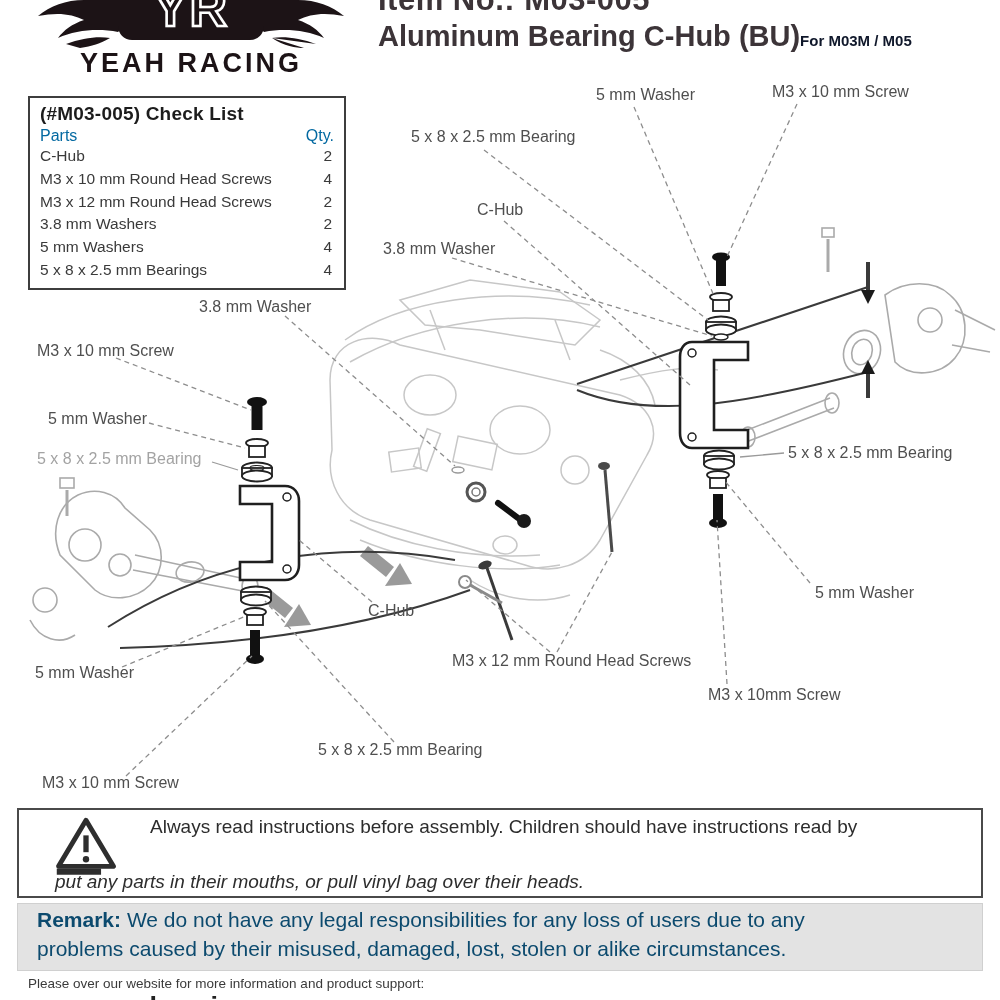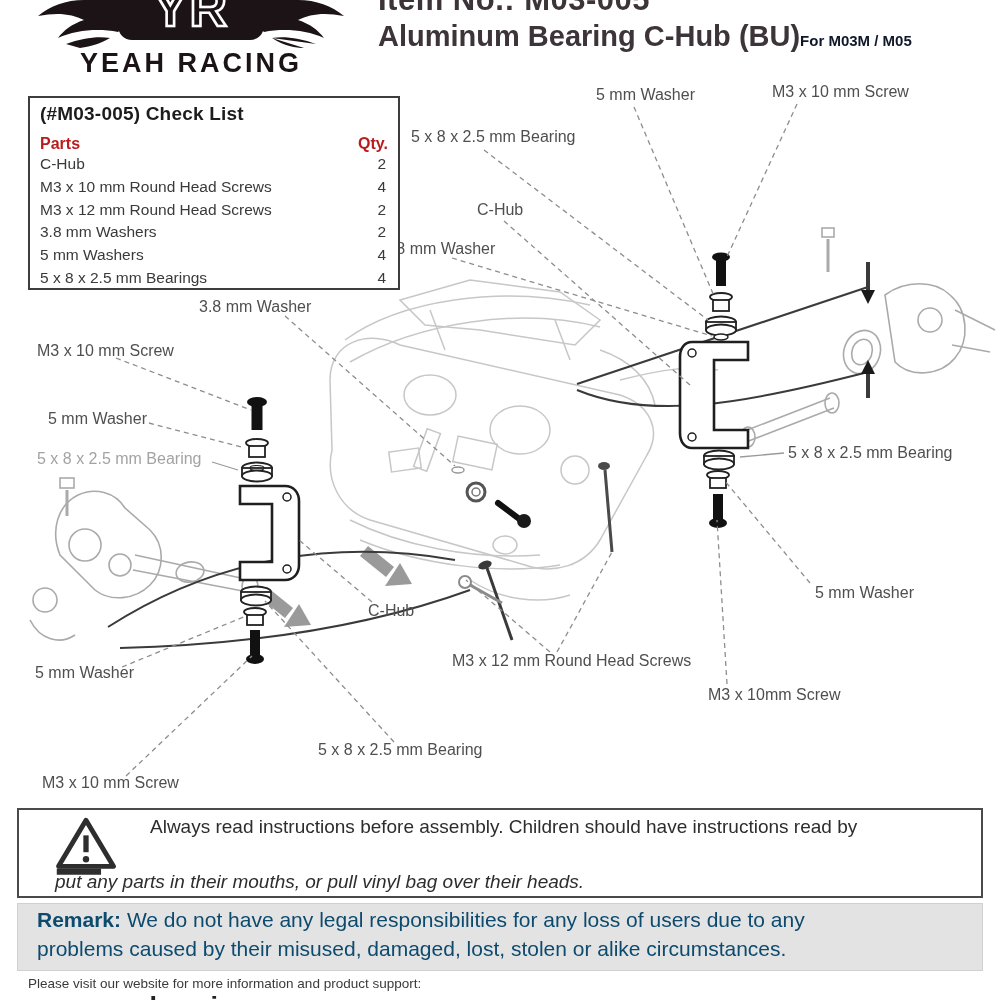--- a/index.html
+++ b/index.html
@@ -6,26 +6,26 @@
   #page{position:relative;width:1000px;height:1000px;background:#fff;overflow:hidden;
         font-family:"Liberation Sans","DejaVu Sans",sans-serif;}
   
   #logo-svg{position:absolute;left:6px;top:-32px;}
   #title-block{position:absolute;left:378px;top:-18px;}
   #item-no{font-size:31px;font-weight:bold;color:#3c3438;letter-spacing:0.5px;white-space:nowrap;}
   #main-title-row{display:flex;align-items:baseline;margin-top:2px;white-space:nowrap;}
   #main-title{font-size:29px;font-weight:bold;color:#3c3438;}
   #title-suffix{font-size:15px;font-weight:bold;color:#0f172a;}
   
-  #checklist{position:absolute;left:28px;top:96px;width:372px;height:194px;
+  #checklist{position:absolute;left:28px;top:96px;width:318px;height:194px;
              border:2.5px solid #3d3d3d;background:#fff;box-sizing:border-box;
              padding:5px 10px 4px 10px;z-index:5;}
   #checklist-title{font-size:19px;font-weight:bold;color:#1c1c1c;letter-spacing:0.2px;}
-  .cl-header{display:flex;justify-content:space-between;font-size:16px;font-weight:bold;
-             color:#b91c1c;margin-top:10px;}
+  .cl-header{display:flex;justify-content:space-between;font-size:16px;font-weight:normal;
+             color:#0369a1;margin-top:2px;}
   .cl-row{display:flex;justify-content:space-between;font-size:15.5px;color:#3a3a3a;
           height:22.8px;line-height:22.8px;}
   .cl-qty{padding-right:2px;}
   
   #diagram-svg{position:absolute;left:0;top:0;z-index:1;}
   .dlabel{position:absolute;font-size:16px;color:#4f4f4f;white-space:nowrap;z-index:4;}
   .dlabel.muted{color:#a3a3a3;}
   
   #warning-box{position:absolute;left:17px;top:808px;width:966px;height:90px;
                border:2px solid #4a4a4a;box-sizing:border-box;background:#fff;z-index:5;}
@@ -280,16 +280,16 @@
   <div class="warn-line" id="warn-l1">Always read instructions before assembly. Children should have instructions read by</div>
   <div class="warn-line" id="warn-l3">put any parts in their mouths, or pull vinyl bag over their heads.</div>
 
   <div id="remark-box"></div>
   <div class="remark-line" id="remark-l1">
     <span id="remark-label">Remark:</span>
     <span>We do not have any legal responsibilities for any loss of users due to any</span>
   </div>
   <div class="remark-line" id="remark-l2">problems caused by their misused, damaged, lost, stolen or alike circumstances.</div>
 
-  <div id="footer-note">Please visit our website for more information and product support:</div>
+  <div id="footer-note">Please over our website for more information and product support:</div>
   <div id="footer-site">www.yeahracing.com</div>
 
 </div>
 
 </body></html>

